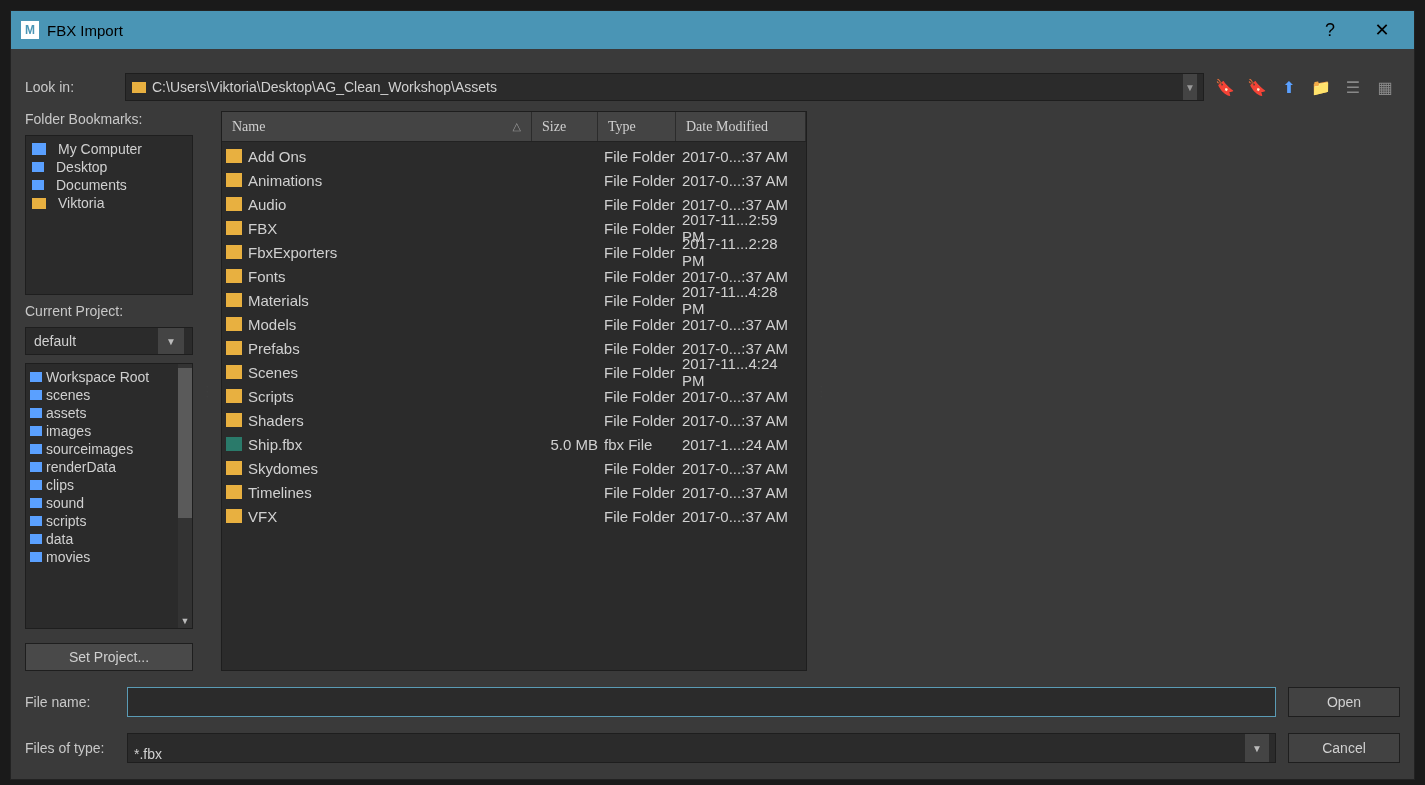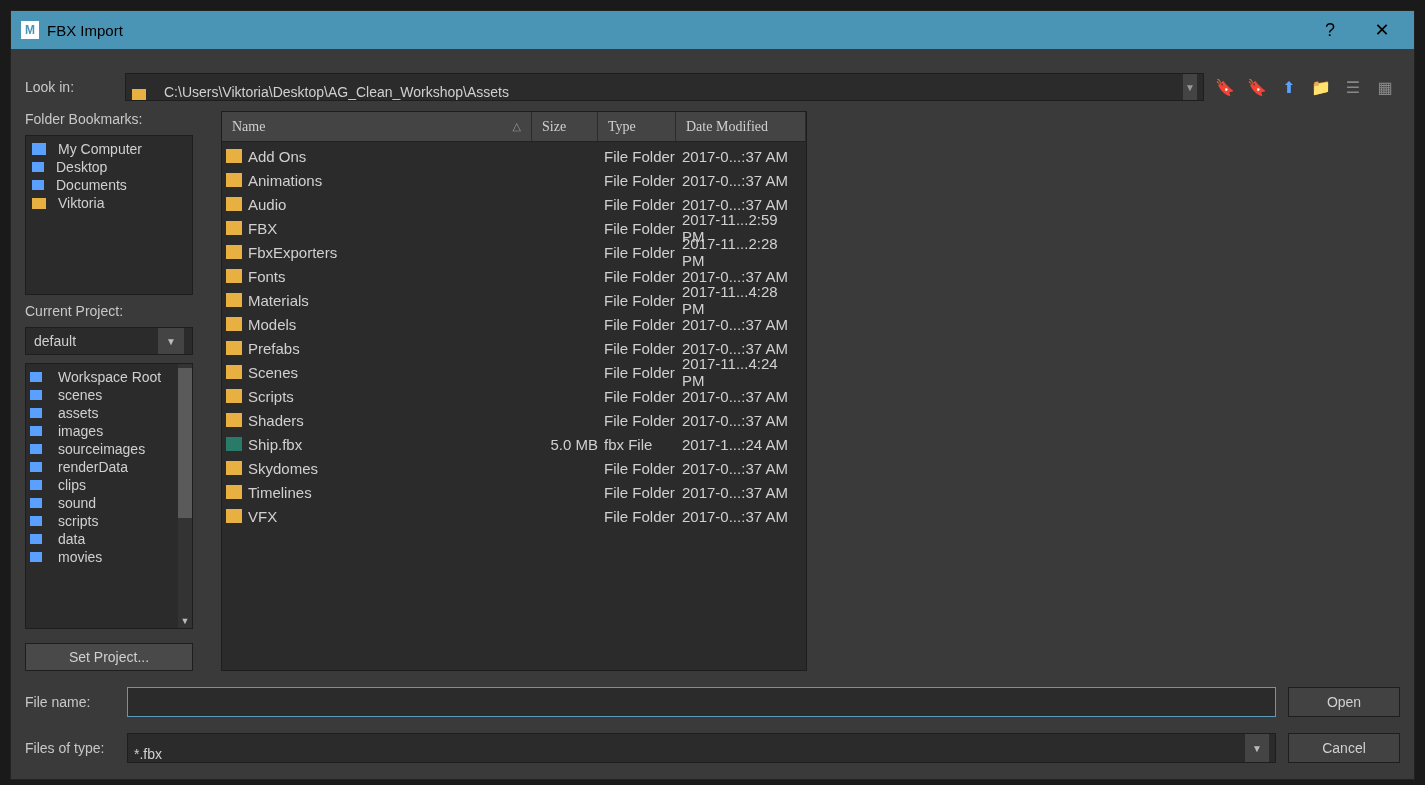--- a/index.html
+++ b/index.html
@@ -46,23 +46,23 @@
 .body {
   padding: 10px 14px;
 }
 .row { display: flex; align-items: center; gap: 10px; margin-top: 14px; }
 .lbl { width: 90px; color: #c8c8c8; }
 .path-input {
   flex: 1;
   height: 28px;
   background: #2b2b2b;
   border: 1px solid #1e1e1e;
-  display: flex; align-items: flex-end;
+  display: flex; align-items: center;
   padding: 0 6px;
-  gap: 18px;
+  gap: 6px;
   color: #d0d0d0;
 }
 .path-input .dd {
   width: 14px; height: 100%;
   background: #444;
   display: flex; align-items: center; justify-content: center;
   color: #999;
   font-size: 10px;
 }
 .toolbar-icons { display: flex; gap: 10px; padding-right: 4px; }
@@ -110,21 +110,21 @@
 }
 .ws-thumb {
   position: absolute; right: 0; top: 4px; width: 14px; height: 150px;
   background: #5a5a5a;
 }
 .ws-arrow {
   position: absolute; right: 0; width: 14px; height: 14px;
   display: flex; align-items: center; justify-content: center;
   color: #bbb; font-size: 9px;
 }
-.ws-item { display: flex; align-items: center; gap: 16px; font-size: 14px; padding: 1px 0; }
+.ws-item { display: flex; align-items: center; gap: 4px; font-size: 14px; padding: 1px 0; }
 .set-proj {
   height: 28px;
   background: #494949;
   border: 1px solid #1e1e1e;
   display: flex; align-items: center; justify-content: center;
   margin-top: 6px;
 }
 .filelist {
   flex: 1;
   background: #2b2b2b;

